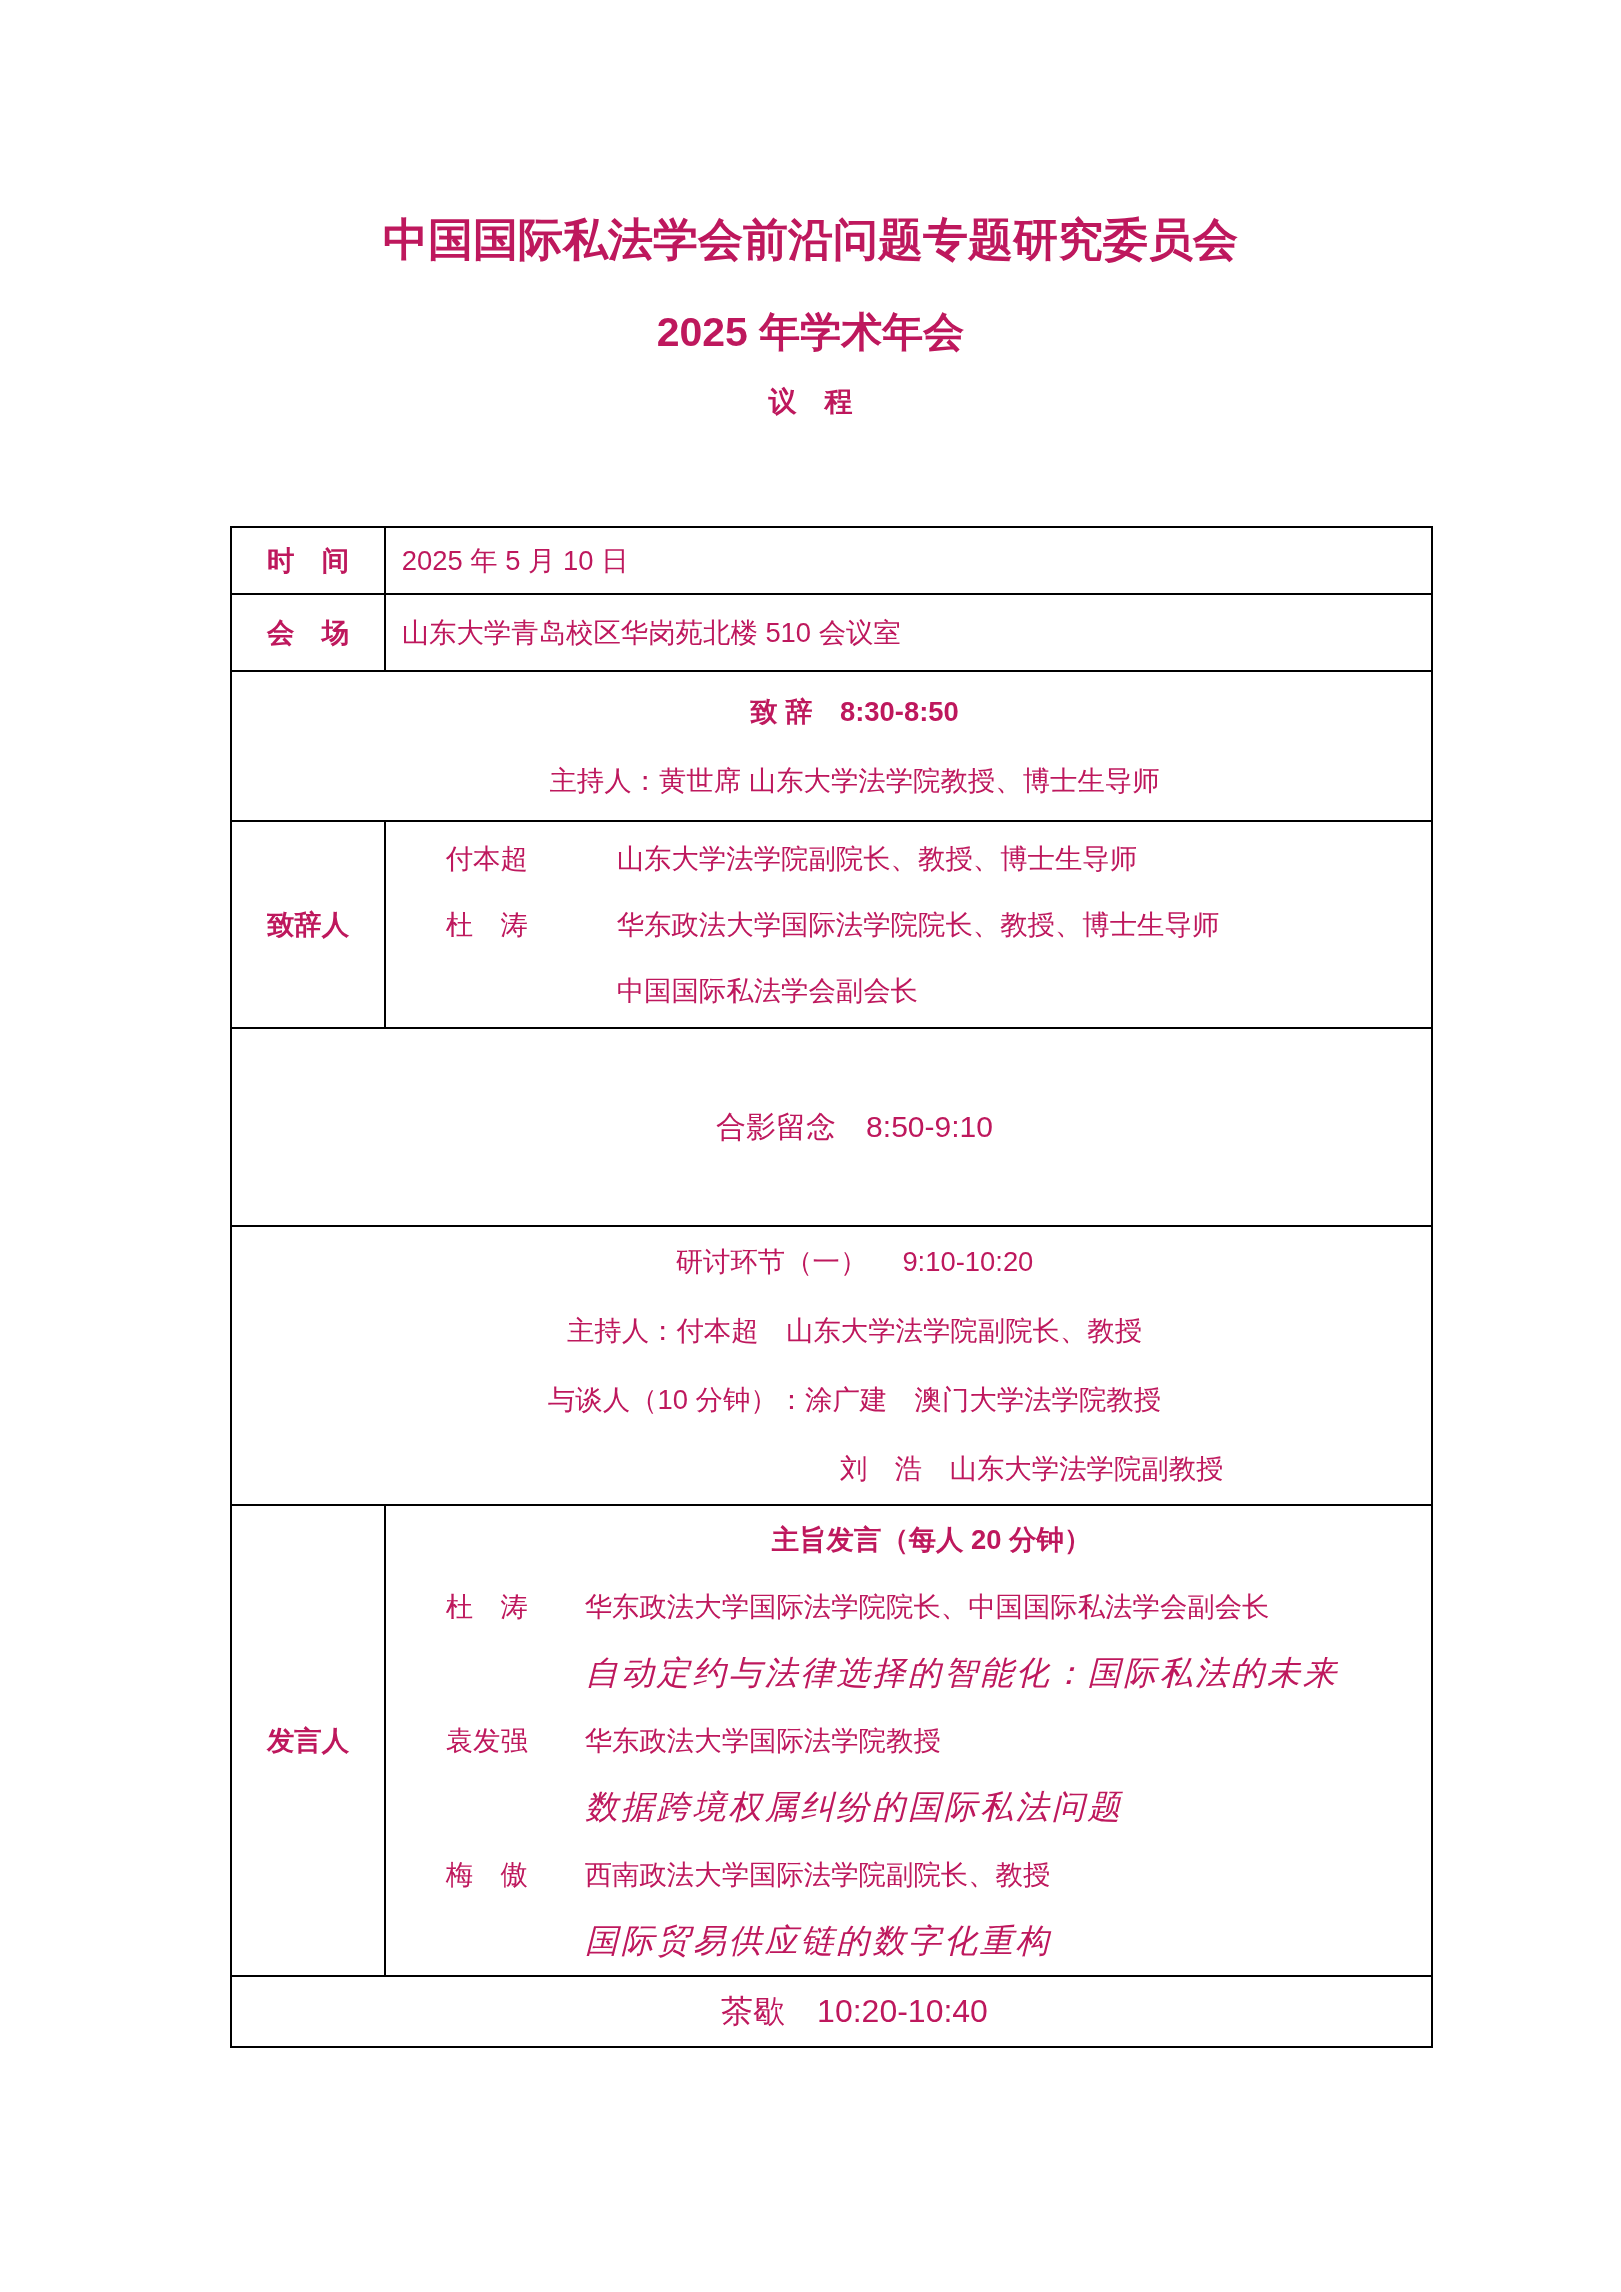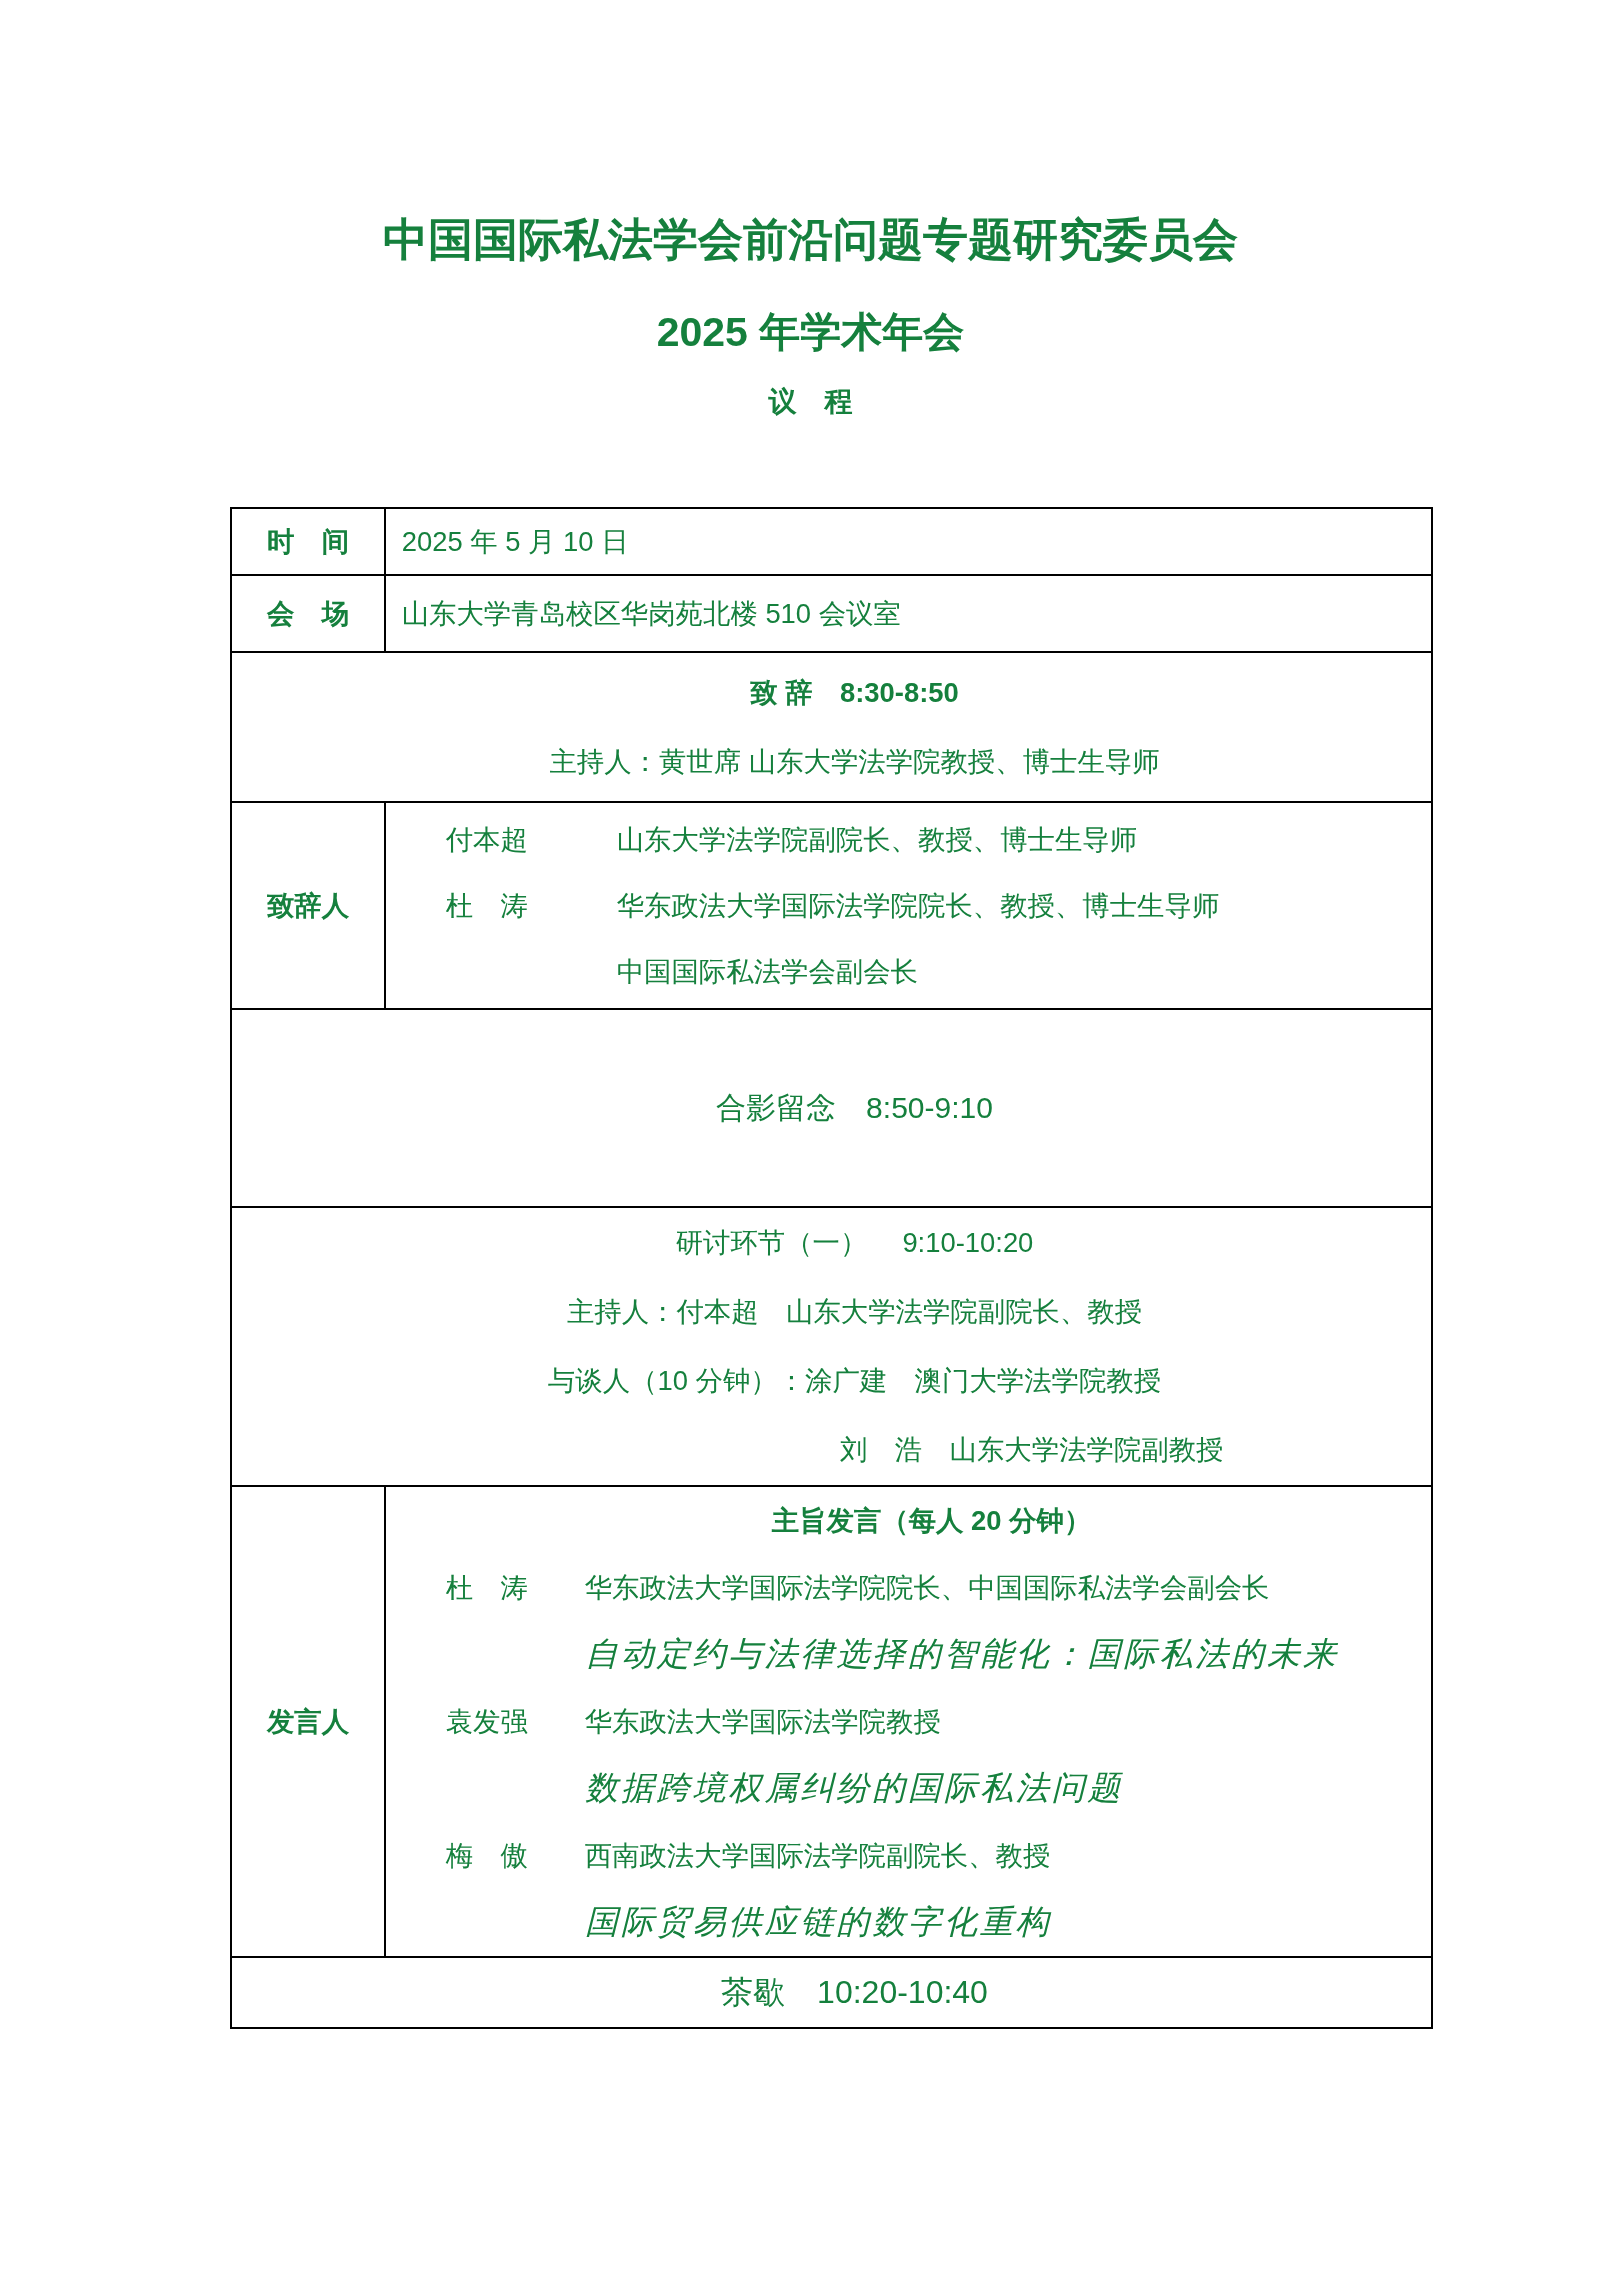--- a/index.html
+++ b/index.html
@@ -1,32 +1,32 @@
 <!DOCTYPE html>
 <html><head>
 <meta charset="utf-8">
 <style>
   html,body{margin:0;padding:0;background:#888;}
   .page{
     position:relative;
     width:1621px;height:2293px;
     background:#ffffff;
-    color:#15803d;
+    color:#be185d;
     font-family:"Liberation Sans","DejaVu Sans",sans-serif;
     overflow:hidden;
   }
   .t{white-space:pre;}
   
   .doc-title{position:absolute;left:0;width:100%;text-align:center;font-weight:700;}
   .title1{top:210px;font-size:45px;}
   .title2{top:305px;font-size:41px;}
   .title3{top:383px;font-size:28px;}
   
   table.agenda{
-    position:absolute;left:230px;top:507px;
+    position:absolute;left:230px;top:526px;
     width:1203px;
     border-collapse:collapse;
     table-layout:fixed;
   }
   table.agenda td{
     border:2px solid #000;
     padding:0;
     vertical-align:middle;
     font-size:27.4px;
   }

